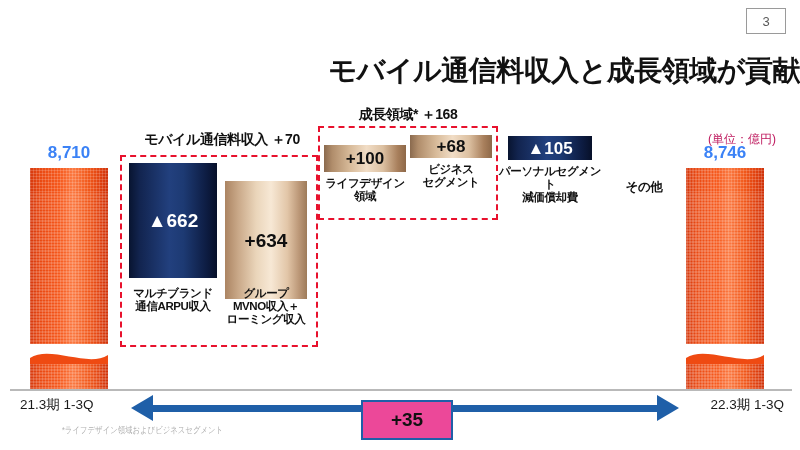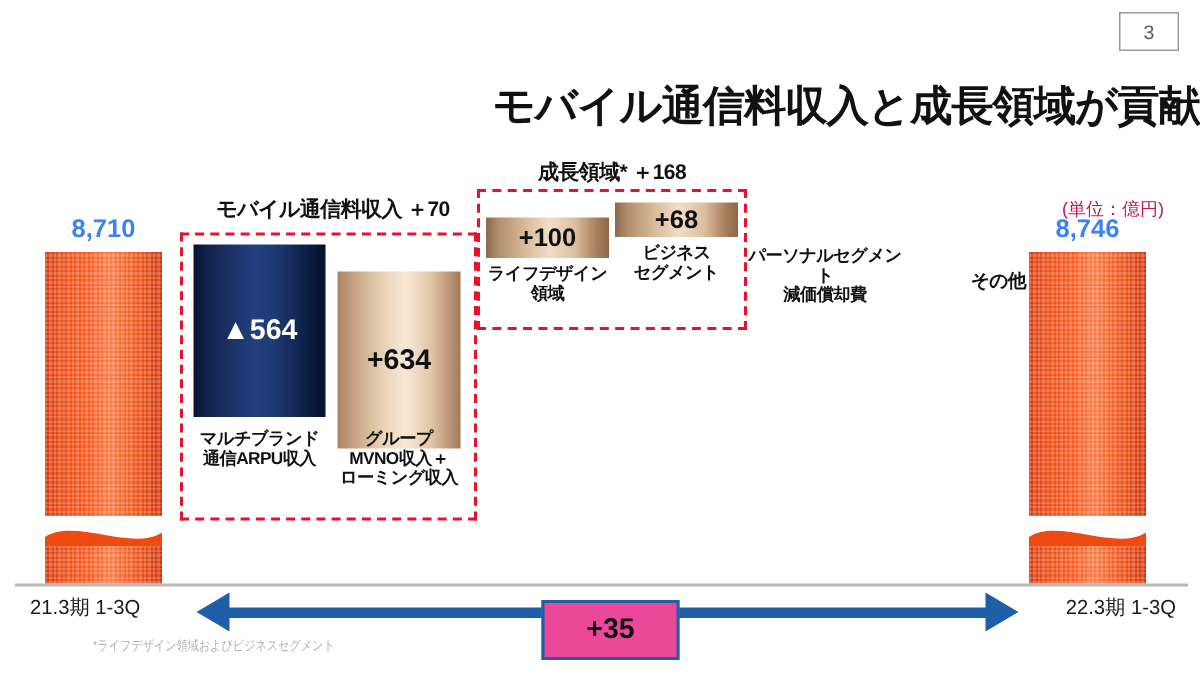--- a/index.html
+++ b/index.html
@@ -136,21 +136,21 @@
     <div class="vlabel" style="top:-25px;">8,746</div>
     <div class="seg upper" style="top:0;height:180px;"></div>
     <svg class="wave" style="top:176px;" viewBox="0 0 78 26" preserveAspectRatio="none">
       <path d="M0,0 L78,0 L78,9 C58,22 20,-1 0,12 Z" fill="#ffffff"></path>
       <path d="M0,14 C20,1 58,24 78,11 L78,26 L0,26 Z" fill="#ef4a12"></path>
     </svg>
     <div class="seg lower" style="top:196px;height:25px;"></div>
   </div>
 
   <div class="bar navy" style="left:129px;top:163px;width:88px;height:115px;">
-    <span class="barval" style="font-size:19px;">▲564</span>
+    <span class="barval" style="font-size:19px;">▲662</span>
   </div>
   <div class="caption" style="left:118px;top:287px;width:110px;">
     マルチブランド<br>通信ARPU収入
   </div>
 
   <div class="bar cream" style="left:225px;top:160px;width:82px;height:118px;">
     <span class="barval" style="font-size:19px;">+634</span>
   </div>
   <div class="caption" style="left:220px;top:287px;width:92px;">
     グループ<br>MVNO収入＋<br>ローミング収入
@@ -163,25 +163,28 @@
     ライフデザイン<br>領域
   </div>
 
   <div class="bar bronze" style="left:410px;top:135px;width:82px;height:23px;">
     <span class="barval" style="font-size:17px;">+68</span>
   </div>
   <div class="caption" style="left:408px;top:163px;width:86px;">
     ビジネス<br>セグメント
   </div>
 
+  <div class="bar navy" style="left:508px;top:136px;width:84px;height:24px;">
+    <span class="barval" style="font-size:17px;">▲105</span>
+  </div>
   <div class="caption" style="left:496px;top:165px;width:108px;">
     パーソナルセグメント<br>減価償却費
   </div>
 
-  <div class="caption" style="left:604px;top:180px;width:80px;font-size:12.5px;text-align:right;">その他</div>
+  <div class="caption" style="left:604px;top:180px;width:80px;font-size:12.5px;">その他</div>
 
   <div class="baseline"></div>
 
   <div class="per" style="left:20px;">21.3期 1-3Q</div>
   <div class="per" style="right:16px;">22.3期 1-3Q</div>
 
   <div class="arrowhead" style="left:131px;border-right:22px solid #1F5FA8;"></div>
   <div class="arrowline" style="left:152px;width:212px;"></div>
   <div class="arrowline" style="left:446px;width:212px;"></div>
   <div class="arrowhead" style="left:657px;border-left:22px solid #1F5FA8;"></div>

